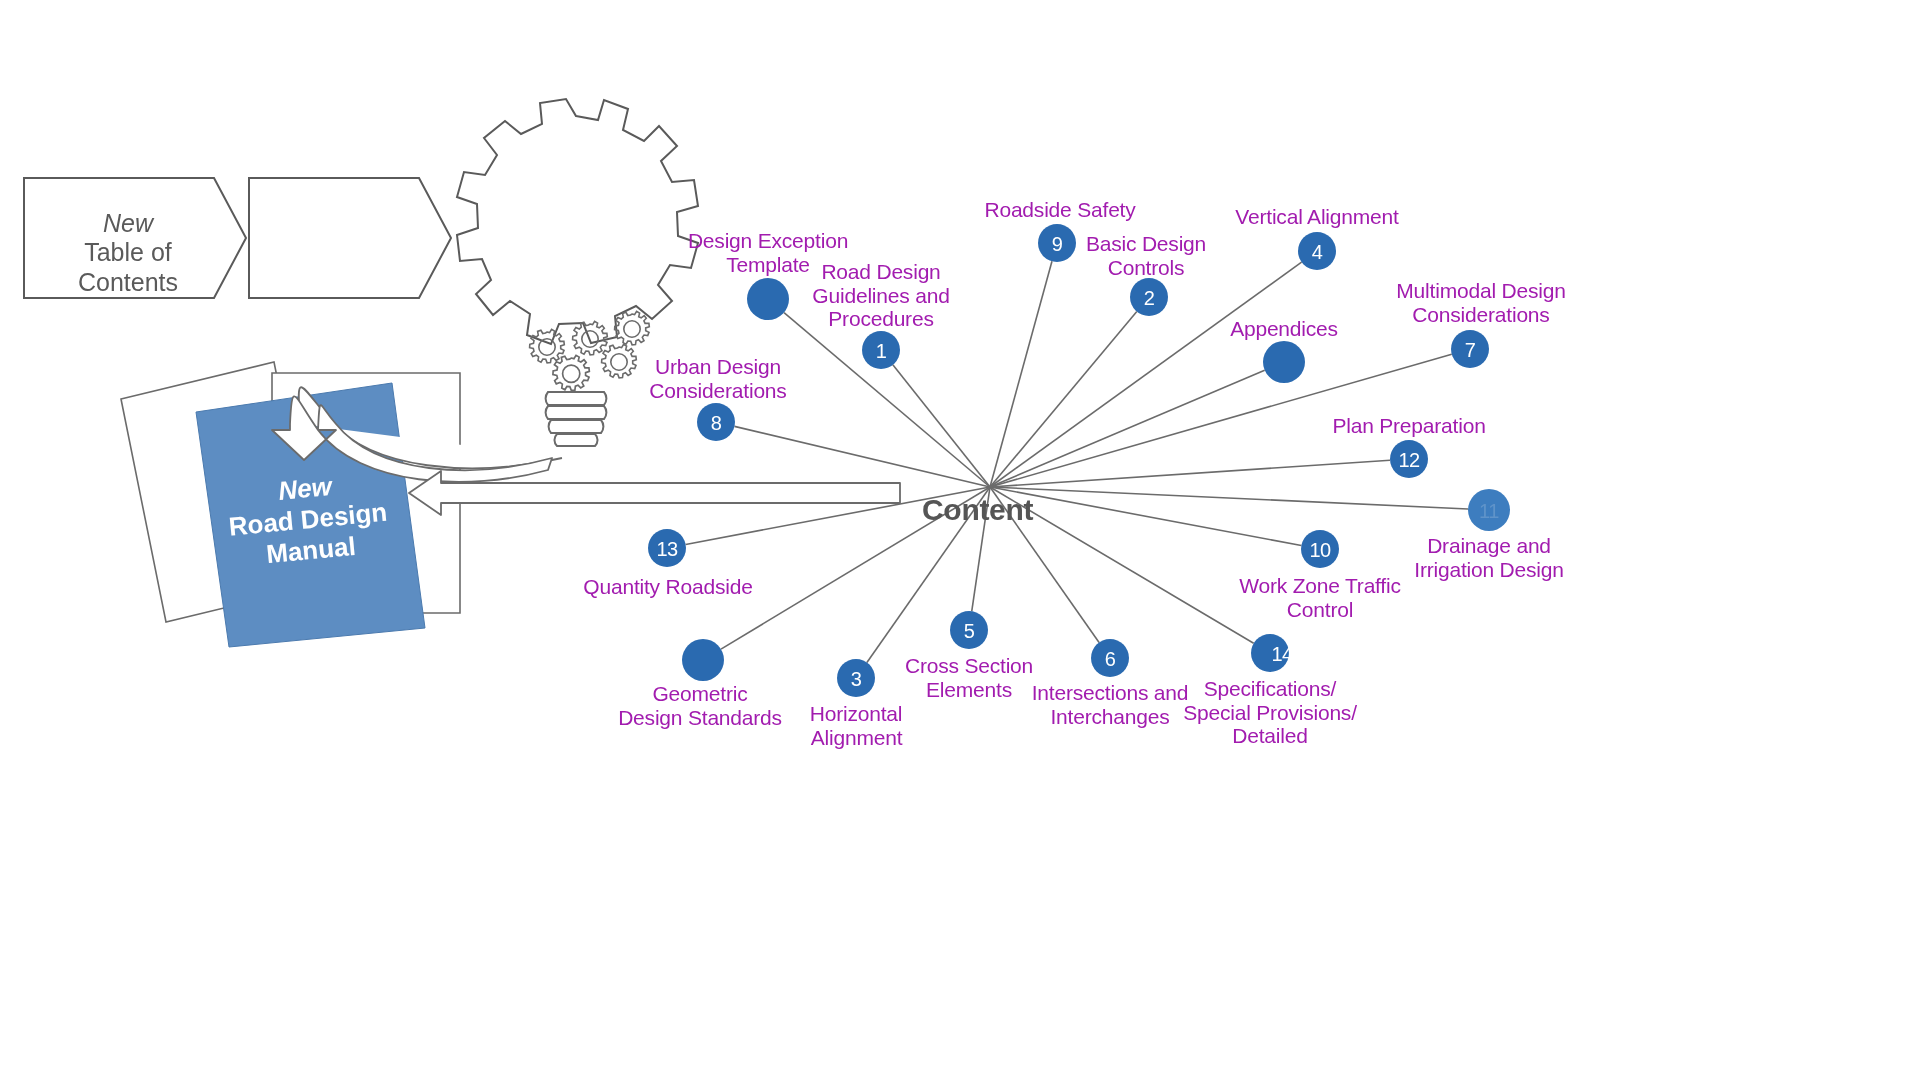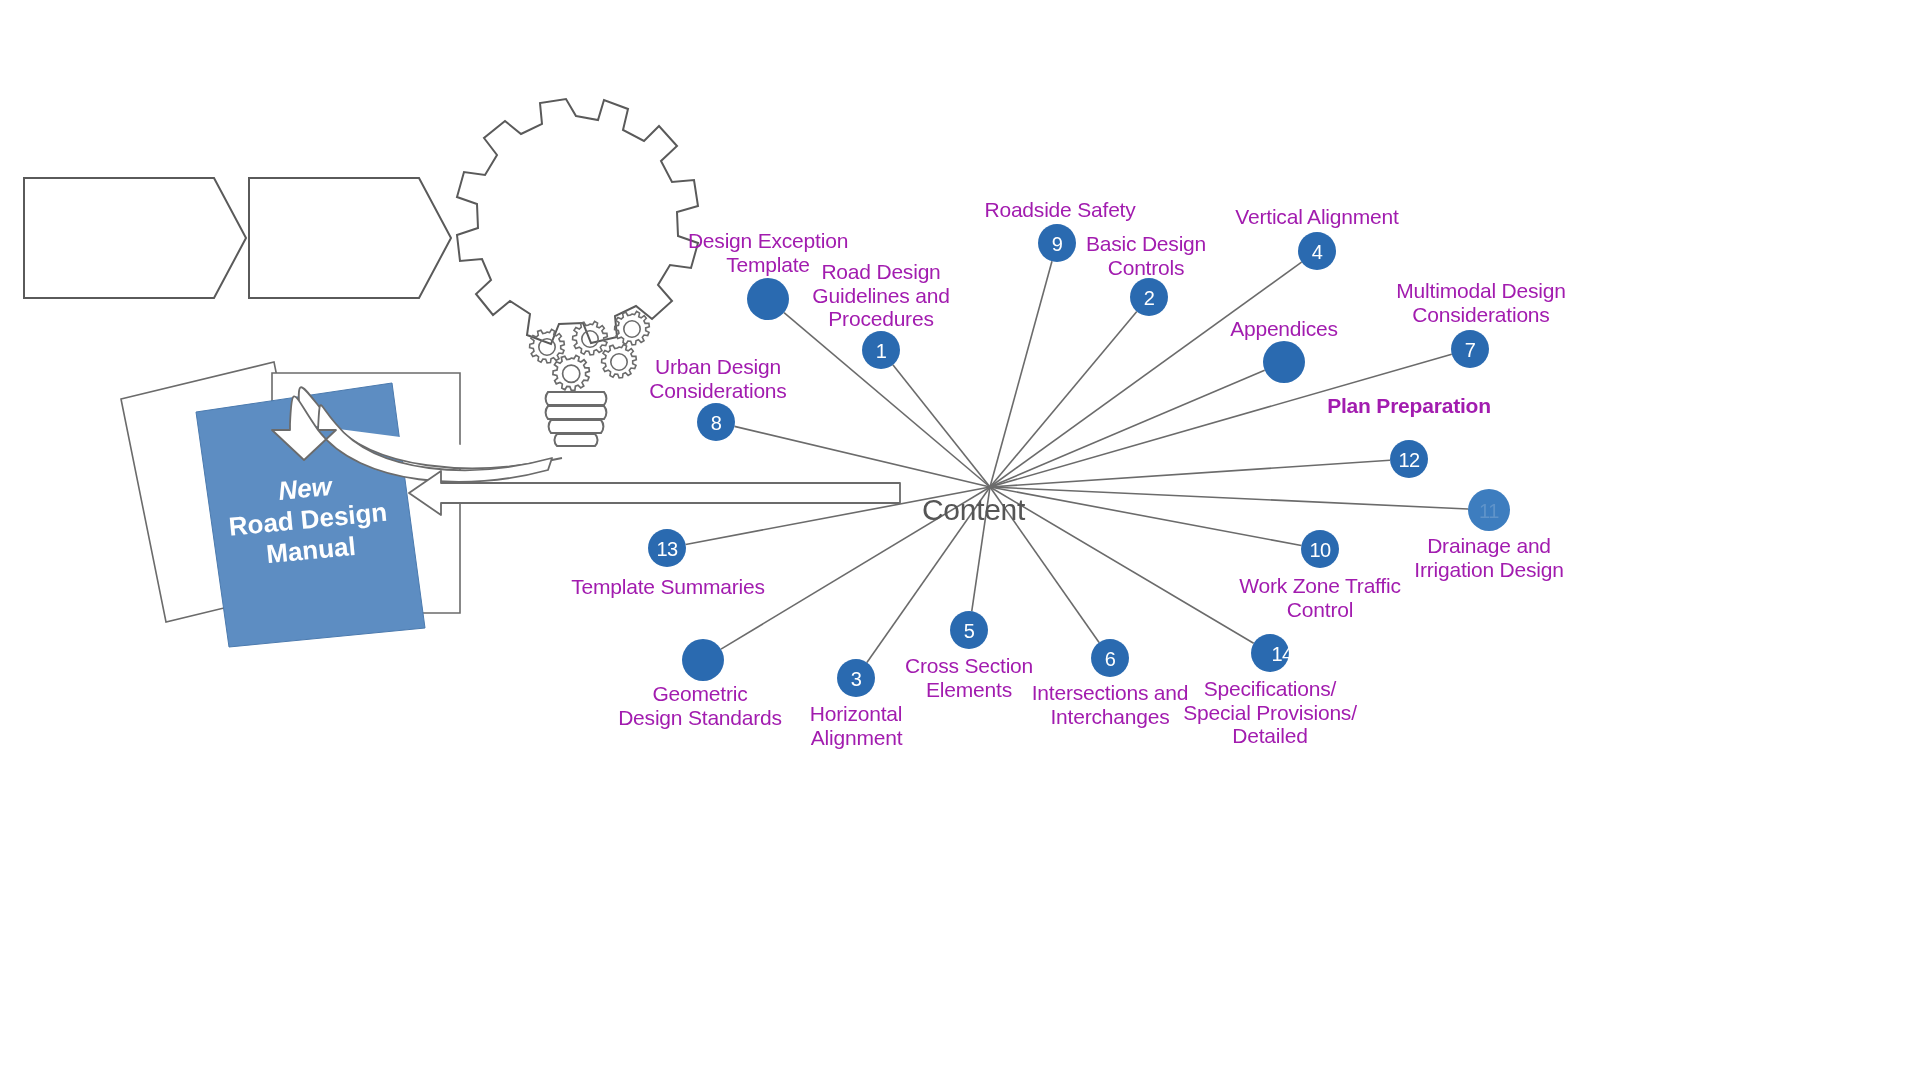--- a/index.html
+++ b/index.html
@@ -19,21 +19,21 @@
   .chevron-text .it{font-style:italic;}
 
   .bulb-text{position:absolute;left:576px;top:245px;transform:translate(-50%,-50%);
        text-align:center;color:#5a5a5a;font-size:25px;line-height:1.2;width:220px;}
   .bulb-text .it{font-style:italic;}
 
   .manual-text{position:absolute;left:308px;top:520px;transform:translate(-50%,-50%) rotate(-5.5deg);
        text-align:center;color:#ffffff;font-size:26px;line-height:1.2;width:180px;font-weight:600;}
   .manual-text .it{font-style:italic;font-weight:600;}
 
-  .hub{position:absolute;left:922px;top:493px;color:#555;font-size:30px;font-weight:normal;
+  .hub{position:absolute;left:922px;top:493px;color:#555;font-size:30px;font-weight:bold;
        letter-spacing:-0.3px;}
 </style>
 </head>
 <body>
 
 <div id="stage">
 
   <svg id="svg-root" viewBox="0 0 1920 1080">
     <defs>
       <g id="gear-small">
@@ -140,20 +140,25 @@
         <circle cx="1489" cy="510" r="21" fill="#3d7dbf"></circle>
         <circle cx="1409" cy="459" r="19" fill="#2a6ab0"></circle>
         <circle cx="667" cy="548" r="19" fill="#2a6ab0"></circle>
         <circle cx="1270" cy="653" r="19" fill="#2a6ab0"></circle>
         <circle cx="768" cy="299" r="21" fill="#2a6ab0"></circle>
         <circle cx="1284" cy="362" r="21" fill="#2a6ab0"></circle>
         <circle cx="703" cy="660" r="21" fill="#2a6ab0"></circle>
       </g>
   </svg>
 
+  <div class="chevron-text" style="left:128px;top:238px;width:180px;">
+    <span class="it">New</span>
+    <span>Table of
+Contents</span>
+  </div>
 
 
 
   <div class="manual-text">
     <span class="it">New</span><br>
     <span>Road
 Design
 Manual</span>
   </div>
 
@@ -174,22 +179,22 @@
 Interchanges</div>
       <div class="lbl" style="left: 1481px; top: 279px;">Multimodal Design
 Considerations</div>
       <div class="lbl" style="left: 718px; top: 355px;">Urban Design
 Considerations</div>
       <div class="lbl" style="left: 1060px; top: 198px;">Roadside Safety</div>
       <div class="lbl" style="left: 1320px; top: 574px;">Work Zone Traffic
 Control</div>
       <div class="lbl" style="left: 1489px; top: 534px;">Drainage and
 Irrigation Design</div>
-      <div class="lbl" style="left: 1409px; top: 394px; font-weight: bold;">Plan Preparation</div>
-      <div class="lbl" style="left: 668px; top: 575px;">Template Summaries</div>
+      <div class="lbl" style="left: 1409px; top: 414px;">Plan Preparation</div>
+      <div class="lbl" style="left: 668px; top: 575px;">Quantity Roadside</div>
       <div class="lbl" style="left: 1270px; top: 677px;">Specifications/
 Special Provisions/
 Detailed</div>
       <div class="lbl" style="left: 768px; top: 229px;">Design Exception
 Template</div>
       <div class="lbl" style="left: 1284px; top: 317px;">Appendices</div>
       <div class="lbl" style="left: 700px; top: 682px;">Geometric
 Design Standards</div>
     </div>
   <div id="numbers">

